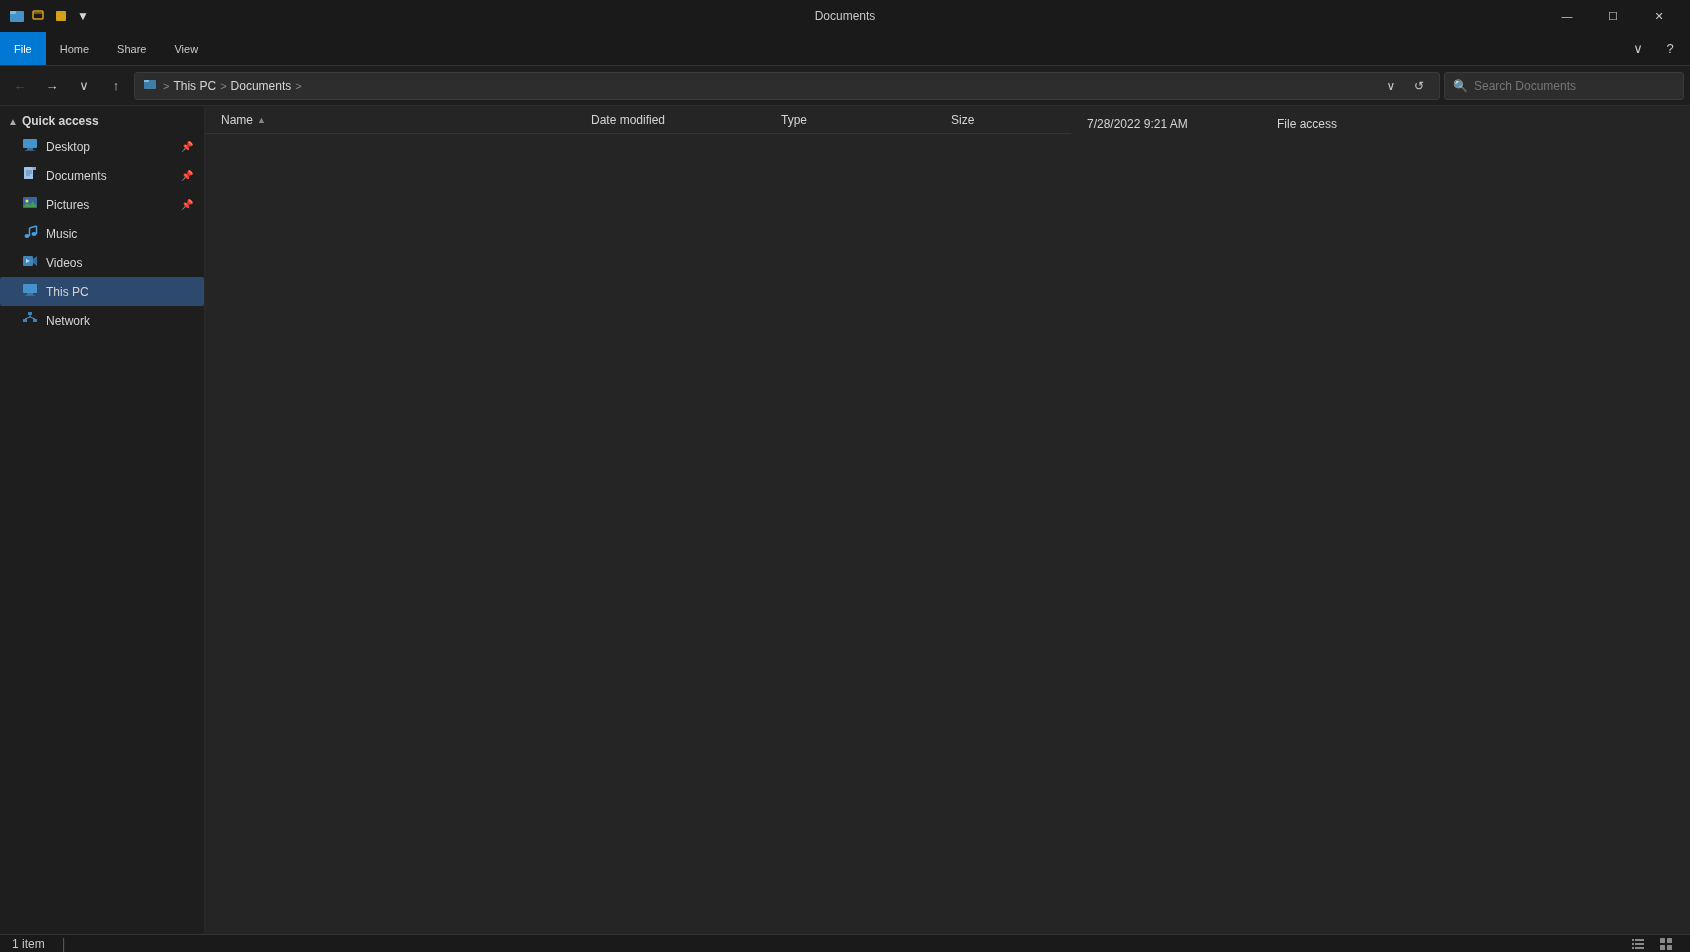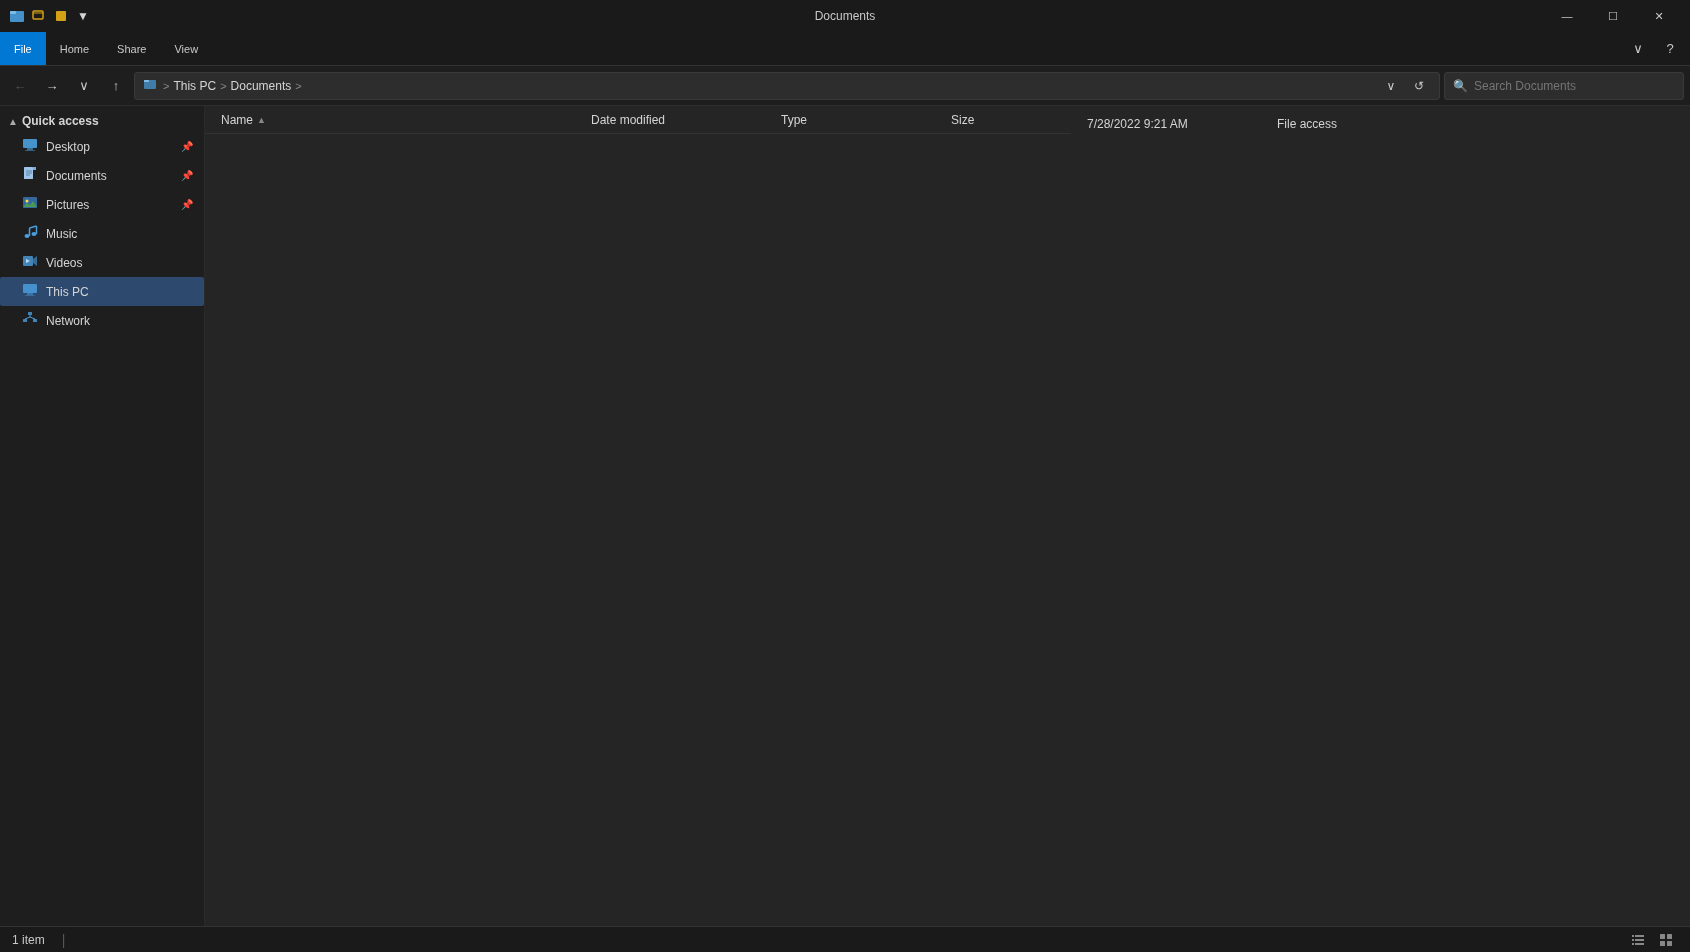--- a/index.html
+++ b/index.html
@@ -303,21 +303,21 @@
     .folder-icon {
       width: 18px;
       height: 18px;
       display: inline-flex;
       align-items: center;
       justify-content: center;
     }
 
     
     .status-bar {
-      height: 26px;
+      height: 18px;
       background: #1a1a1a;
       border-top: 1px solid #333;
       display: flex;
       align-items: center;
       padding: 0 12px;
       gap: 13px;
       flex-shrink: 0;
     }
     .status-text {
       font-size: 12px;

